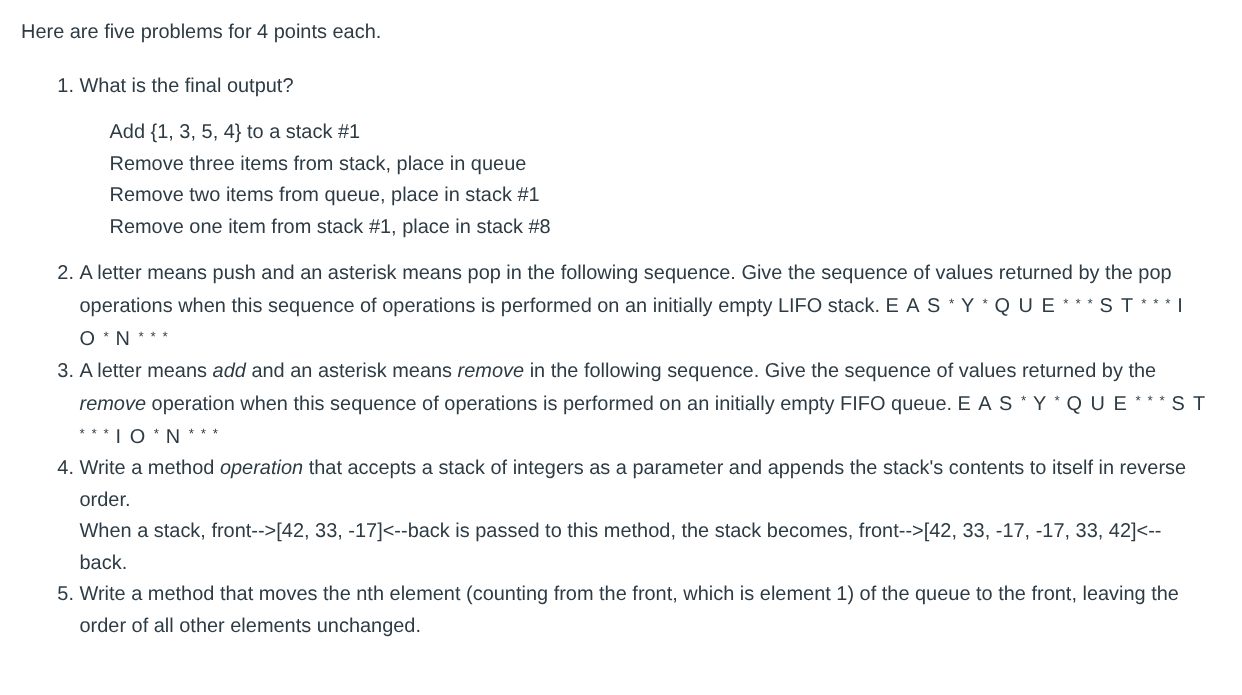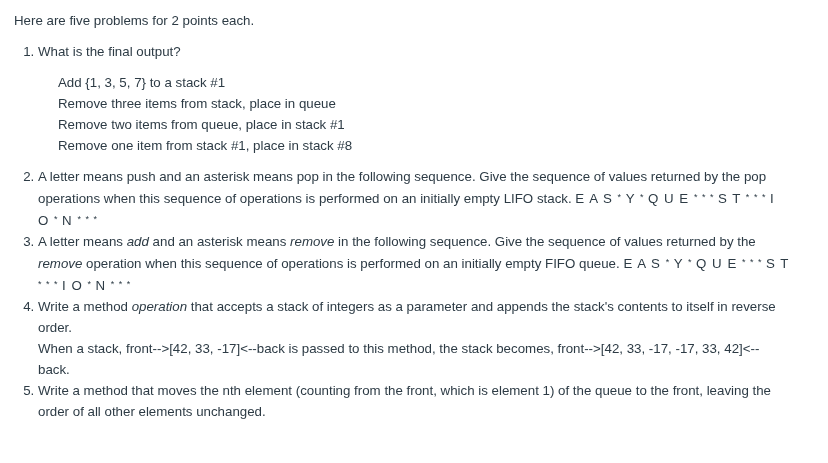--- a/index.html
+++ b/index.html
@@ -17,21 +17,21 @@
     line-height: 21px;
   }
   .page {
     position: relative;
     padding: 10px 0 0 14px;
   }
   .intro {
     margin: 0 0 10px 0;
   }
   ol.problems {
-    margin: 0;
+    margin: 15px;
     padding-left: 24px;
     width: 752px;
   }
   ol.problems > li {
     padding-left: 0;
     margin: 0;
   }
   ol.problems > li::marker {
     color: #2d3b45;
   }
@@ -53,27 +53,27 @@
     font-size: 9px;
     vertical-align: 3px;
     letter-spacing: 1px;
   }
   em { font-style: italic; }
 </style>
 </head>
 <body>
 
 <div class="page">
-  <p class="intro">Here are five problems for 2 points each.</p>
+  <p class="intro">Here are five problems for 4 points each.</p>
 
   <ol class="problems">
     <li>
       <div class="q1-title">What is the final output?</div>
       <ul class="steps">
-        <li>Add {1, 3, 5, 7} to a stack #1</li>
+        <li>Add {1, 3, 5, 4} to a stack #1</li>
         <li>Remove three items from stack, place in queue</li>
         <li>Remove two items from queue, place in stack #1</li>
         <li>Remove one item from stack #1, place in stack #8</li>
       </ul>
     </li>
 
     <li>
       <span>A letter means push and an asterisk means pop in the following sequence. Give the sequence of values returned by the pop operations when this sequence of operations is performed on an initially empty LIFO stack. </span><span class="seq"><span>E </span><span>A </span><span>S </span><span class="star">* </span><span>Y </span><span class="star">* </span><span>Q </span><span>U </span><span>E </span><span class="star">* </span><span class="star">* </span><span class="star">* </span><span>S </span><span>T </span><span class="star">* </span><span class="star">* </span><span class="star">* </span><span>I </span><span>O </span><span class="star">* </span><span>N </span><span class="star">* </span><span class="star">* </span><span class="star">* </span></span>
     </li>
 

